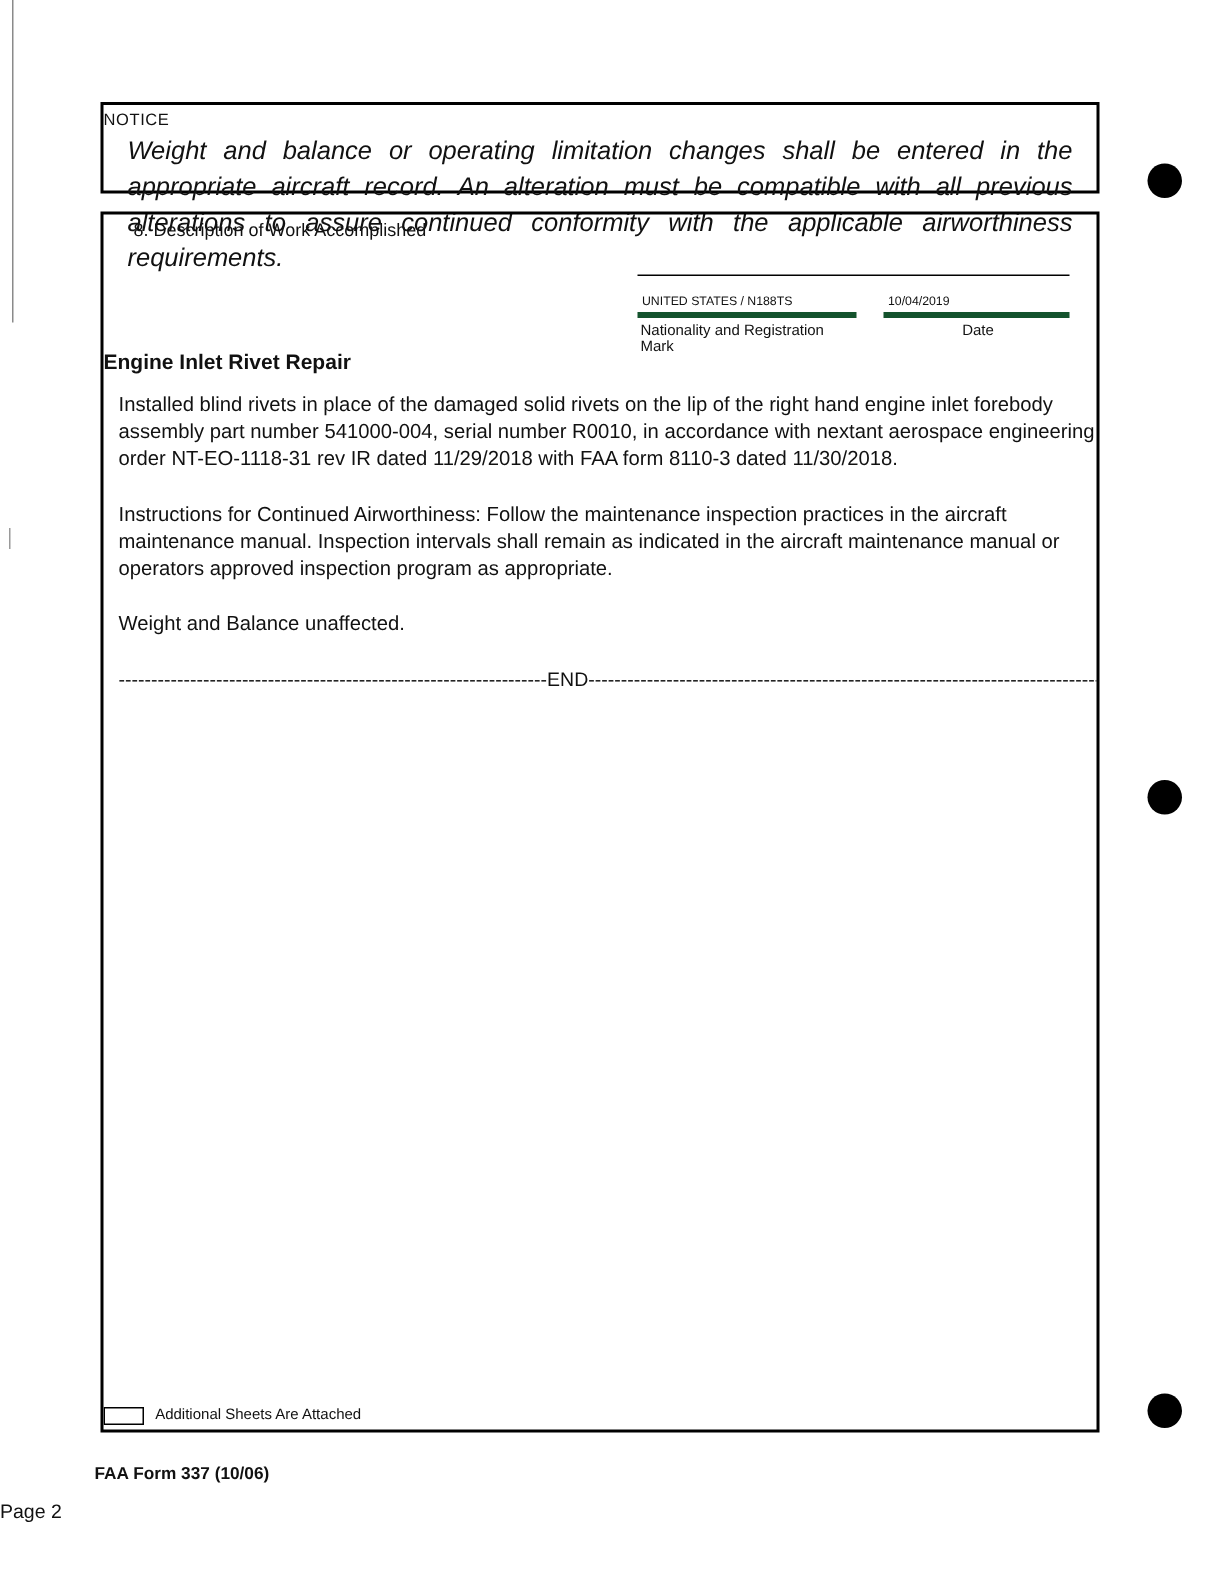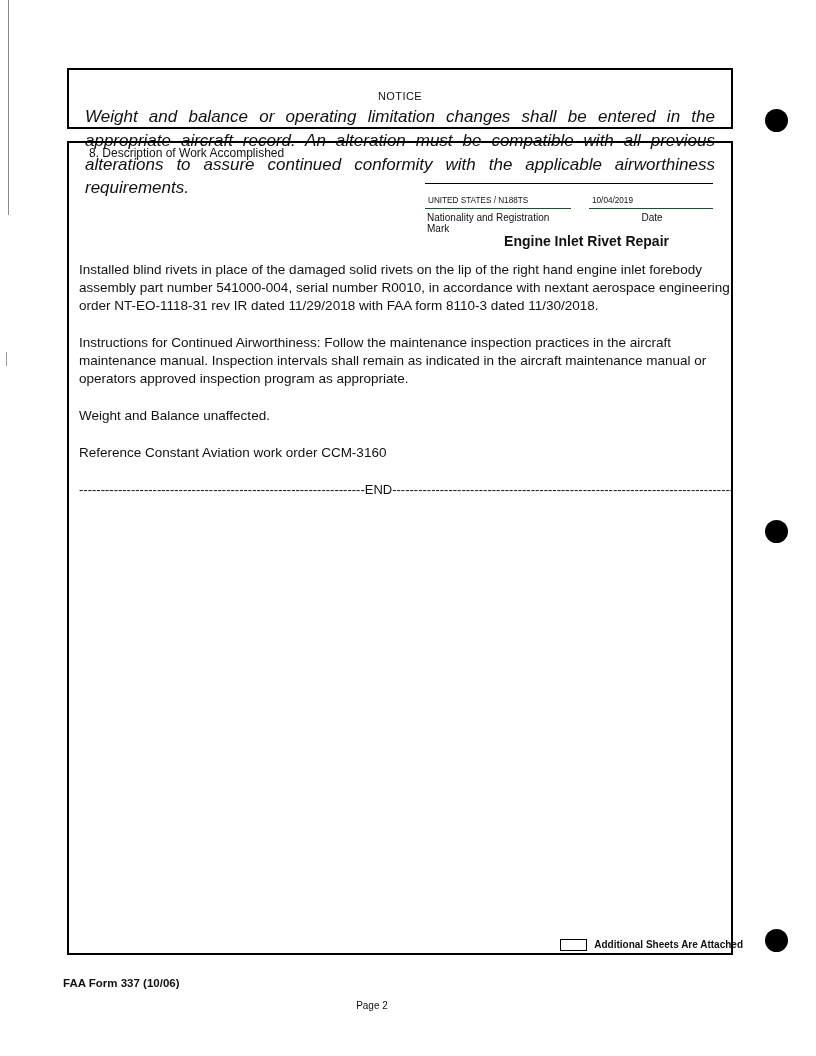--- a/index.html
+++ b/index.html
@@ -51,23 +51,22 @@
   .notice-box {
     position: absolute;
     left: 67px;
     top: 68px;
     width: 666px;
     height: 61px;
     border: 2px solid #000;
     box-sizing: border-box;
   }
   .notice-title {
-    text-align: center;
     font-size: 11px;
-    margin-top: 20px;
+    margin-top: 4px;
     letter-spacing: 0.4px;
   }
   .notice-body {
     font-style: italic;
     font-size: 17px;
     line-height: 1.4;
     padding: 3px 16px 0 16px;
     text-align: justify;
     word-spacing: 1.5px;
   }
@@ -109,39 +108,39 @@
     width: 146px;
   }
   .date-col {
     position: absolute;
     left: 520px;
     top: 51px;
     width: 124px;
   }
   .field-value {
     font-size: 8.2px;
-    border-bottom: 1px solid #14532d;
+    border-bottom: 4px solid #14532d;
     padding: 2px 0 3px 3px;
     white-space: nowrap;
   }
   .field-label {
     font-size: 10px;
     padding-top: 3px;
     padding-left: 2px;
   }
   .date-col .field-label {
     text-align: center;
   }
 
   .work-title {
     position: absolute;
     top: 90px;
     left: 0;
     width: 600px;
-    text-align: right;
+    text-align: left;
     font-size: 14px;
     font-weight: bold;
   }
 
   .body-text {
     position: absolute;
     top: 118px;
     left: 10px;
     width: 652px;
     font-size: 13.5px;
@@ -153,25 +152,24 @@
   .end-line {
     font-size: 13px;
     white-space: nowrap;
     overflow: hidden;
     width: 100%;
     margin-top: 4px;
   }
 
   .attach-row {
     position: absolute;
-    left: 12px;
+    left: 0;
     top: 792px;
     width: 100%;
-    text-align: right;
-    font-weight: bold;
+    text-align: left;
   }
   .checkbox {
     display: inline-block;
     width: 27px;
     height: 12px;
     border: 1.5px solid #000;
     vertical-align: middle;
     margin-right: 3px;
     box-sizing: border-box;
     background: #fff;
@@ -187,22 +185,22 @@
     top: 977px;
     font-size: 11.5px;
     font-weight: bold;
     text-align: center;
   }
   .footer-page {
     position: absolute;
     left: 0;
     top: 1000px;
     width: 744px;
-    text-align: center;
-    font-size: 10px;
+    text-align: left;
+    font-size: 13px;
   }
 </style>
 </head>
 <body>
 
 <div class="page">
 
   <div class="scan-line"></div>
   <div class="scan-dash"></div>
 
@@ -229,21 +227,20 @@
       <div class="field-value">10/04/2019</div>
       <div class="field-label">Date</div>
     </div>
 
     <div class="work-title">Engine Inlet Rivet Repair</div>
 
     <div class="body-text">
       <p>Installed blind rivets in place of the damaged solid rivets on the lip of the right hand engine inlet forebody assembly part number 541000-004, serial number R0010, in accordance with nextant aerospace engineering order NT-EO-1118-31 rev IR dated 11/29/2018 with FAA form 8110-3 dated 11/30/2018.</p>
       <p>Instructions for Continued Airworthiness: Follow the maintenance inspection practices in the aircraft maintenance manual. Inspection intervals shall remain as indicated in the aircraft maintenance manual or operators approved inspection program as appropriate.</p>
       <p>Weight and Balance unaffected.</p>
-      <p>Reference Constant Aviation work order CCM-3160</p>
       <div class="end-line">------------------------------------------------------------------END------------------------------------------------------------------------------------------</div>
     </div>
 
     <div class="attach-row">
       <span class="checkbox"></span>
       <span class="attach-label">Additional Sheets Are Attached</span>
     </div>
   </div>
 
   <div class="footer-form">FAA Form 337 (10/06)</div>

